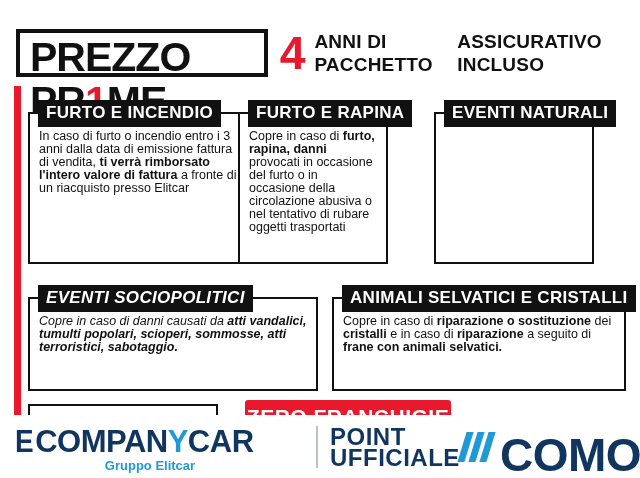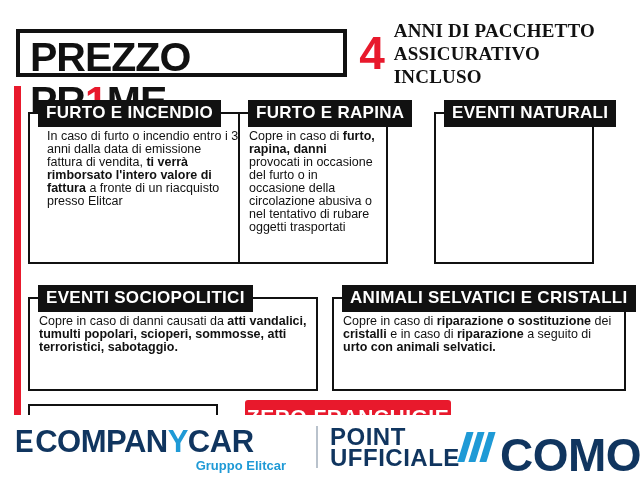--- a/index.html
+++ b/index.html
@@ -32,23 +32,22 @@
   .prezzo-txt{
     font-size:41px;font-weight:bold;letter-spacing:-1px;
     color:#111;line-height:44px;font-family:"Liberation Sans", sans-serif;
   }
   .prezzo-txt .one{color:#e8192c;}
   .big-four{
     color:#e8192c;font-size:46px;font-weight:bold;line-height:46px;
     margin-left:12px;margin-right:9px;
   }
   .anni-wrap{
-    display:flex;flex-direction:column;justify-content:center;
+    display:flex;flex-direction:row;justify-content:center;
     line-height:23px;
-    font-family:Liberation Serif, serif;
   }
   .anni-line{
     font-size:19px;font-weight:bold;color:#111;letter-spacing:.2px;
     text-transform:uppercase;
   }
 
   
   .card{
     position:absolute;
     border:2px solid #111;
@@ -64,24 +63,24 @@
     white-space:nowrap;
     text-transform:uppercase;
   }
   .card-body{
     padding:16px 9px 8px 9px;
     font-size:12.5px;line-height:13px;color:#111;
   }
   .card-body b{font-weight:bold;}
 
   
-  #card-furto-incendio{left:28px;top:112px;width:222px;height:152px;padding-left:8px;}
+  #card-furto-incendio{left:28px;top:112px;width:222px;height:152px;}
   #card-furto-rapina{left:238px;top:112px;width:150px;height:152px;}
   #card-eventi-naturali{left:434px;top:112px;width:160px;height:152px;}
-  #card-eventi-socio{left:28px;top:297px;width:290px;height:94px;}
+  #card-eventi-socio{left:28px;top:297px;width:290px;height:94px;font-style:italic;}
   #card-animali{left:332px;top:297px;width:294px;height:94px;}
   #card-bottom-left{left:28px;top:404px;width:190px;height:40px;}
 
   
   .ribbon{
     position:absolute;left:245px;top:400px;width:206px;height:34px;
     background:#e8192c;color:#fff;
     display:flex;align-items:center;justify-content:center;
     font-size:21px;font-weight:bold;letter-spacing:.5px;
     border-radius:3px;
@@ -98,21 +97,21 @@
   .logo-main{
     display:flex;align-items:center;
     font-size:31px;font-weight:bold;color:#10355f;letter-spacing:-0.5px;
   }
   .logo-e{
     color:#10355f;font-size:31px;font-weight:bold;margin-right:1px;
     display:inline-block;transform:scaleX(.9);
   }
   .logo-y{color:#1f9ad6;}
   .logo-sub{
-    text-align:right;font-size:13px;font-weight:bold;color:#1f9ad6;
+    text-align:center;font-size:13px;font-weight:bold;color:#1f9ad6;
     margin-top:-2px;padding-right:20px;
   }
   .divider{
     position:absolute;left:316px;top:10px;width:2px;height:42px;background:#b9c2cc;
   }
   .point-block{
     position:absolute;left:330px;top:10px;
     font-size:24px;font-weight:bold;color:#10355f;line-height:21px;
     letter-spacing:.5px;
   }
@@ -161,21 +160,21 @@
     <div class="card-title">EVENTI NATURALI</div>
   </div>
 
   <div class="card" id="card-eventi-socio">
     <div class="card-title">EVENTI SOCIOPOLITICI</div>
     <div class="card-body">Copre in caso di danni causati da <b>atti vandalici, tumulti popolari, scioperi, sommosse, atti terroristici, sabotaggio.</b></div>
   </div>
 
   <div class="card" id="card-animali">
     <div class="card-title">ANIMALI SELVATICI E CRISTALLI</div>
-    <div class="card-body">Copre in caso di <b>riparazione o sostituzione</b> dei <b>cristalli</b> e in caso di <b>riparazione</b> a seguito di <b>urto con animali selvatici.</b></div>
+    <div class="card-body">Copre in caso di <b>riparazione o sostituzione</b> dei <b>cristalli</b> e in caso di <b>riparazione</b> a seguito di <b>frane con animali selvatici.</b></div>
   </div>
 
   <div class="card" id="card-bottom-left"></div>
 
   <div class="ribbon">ZERO FRANCHIGIE</div>
 
   <div class="footer">
     <div class="logo-block">
       <div class="logo-main">
         <span class="logo-e">E</span>

